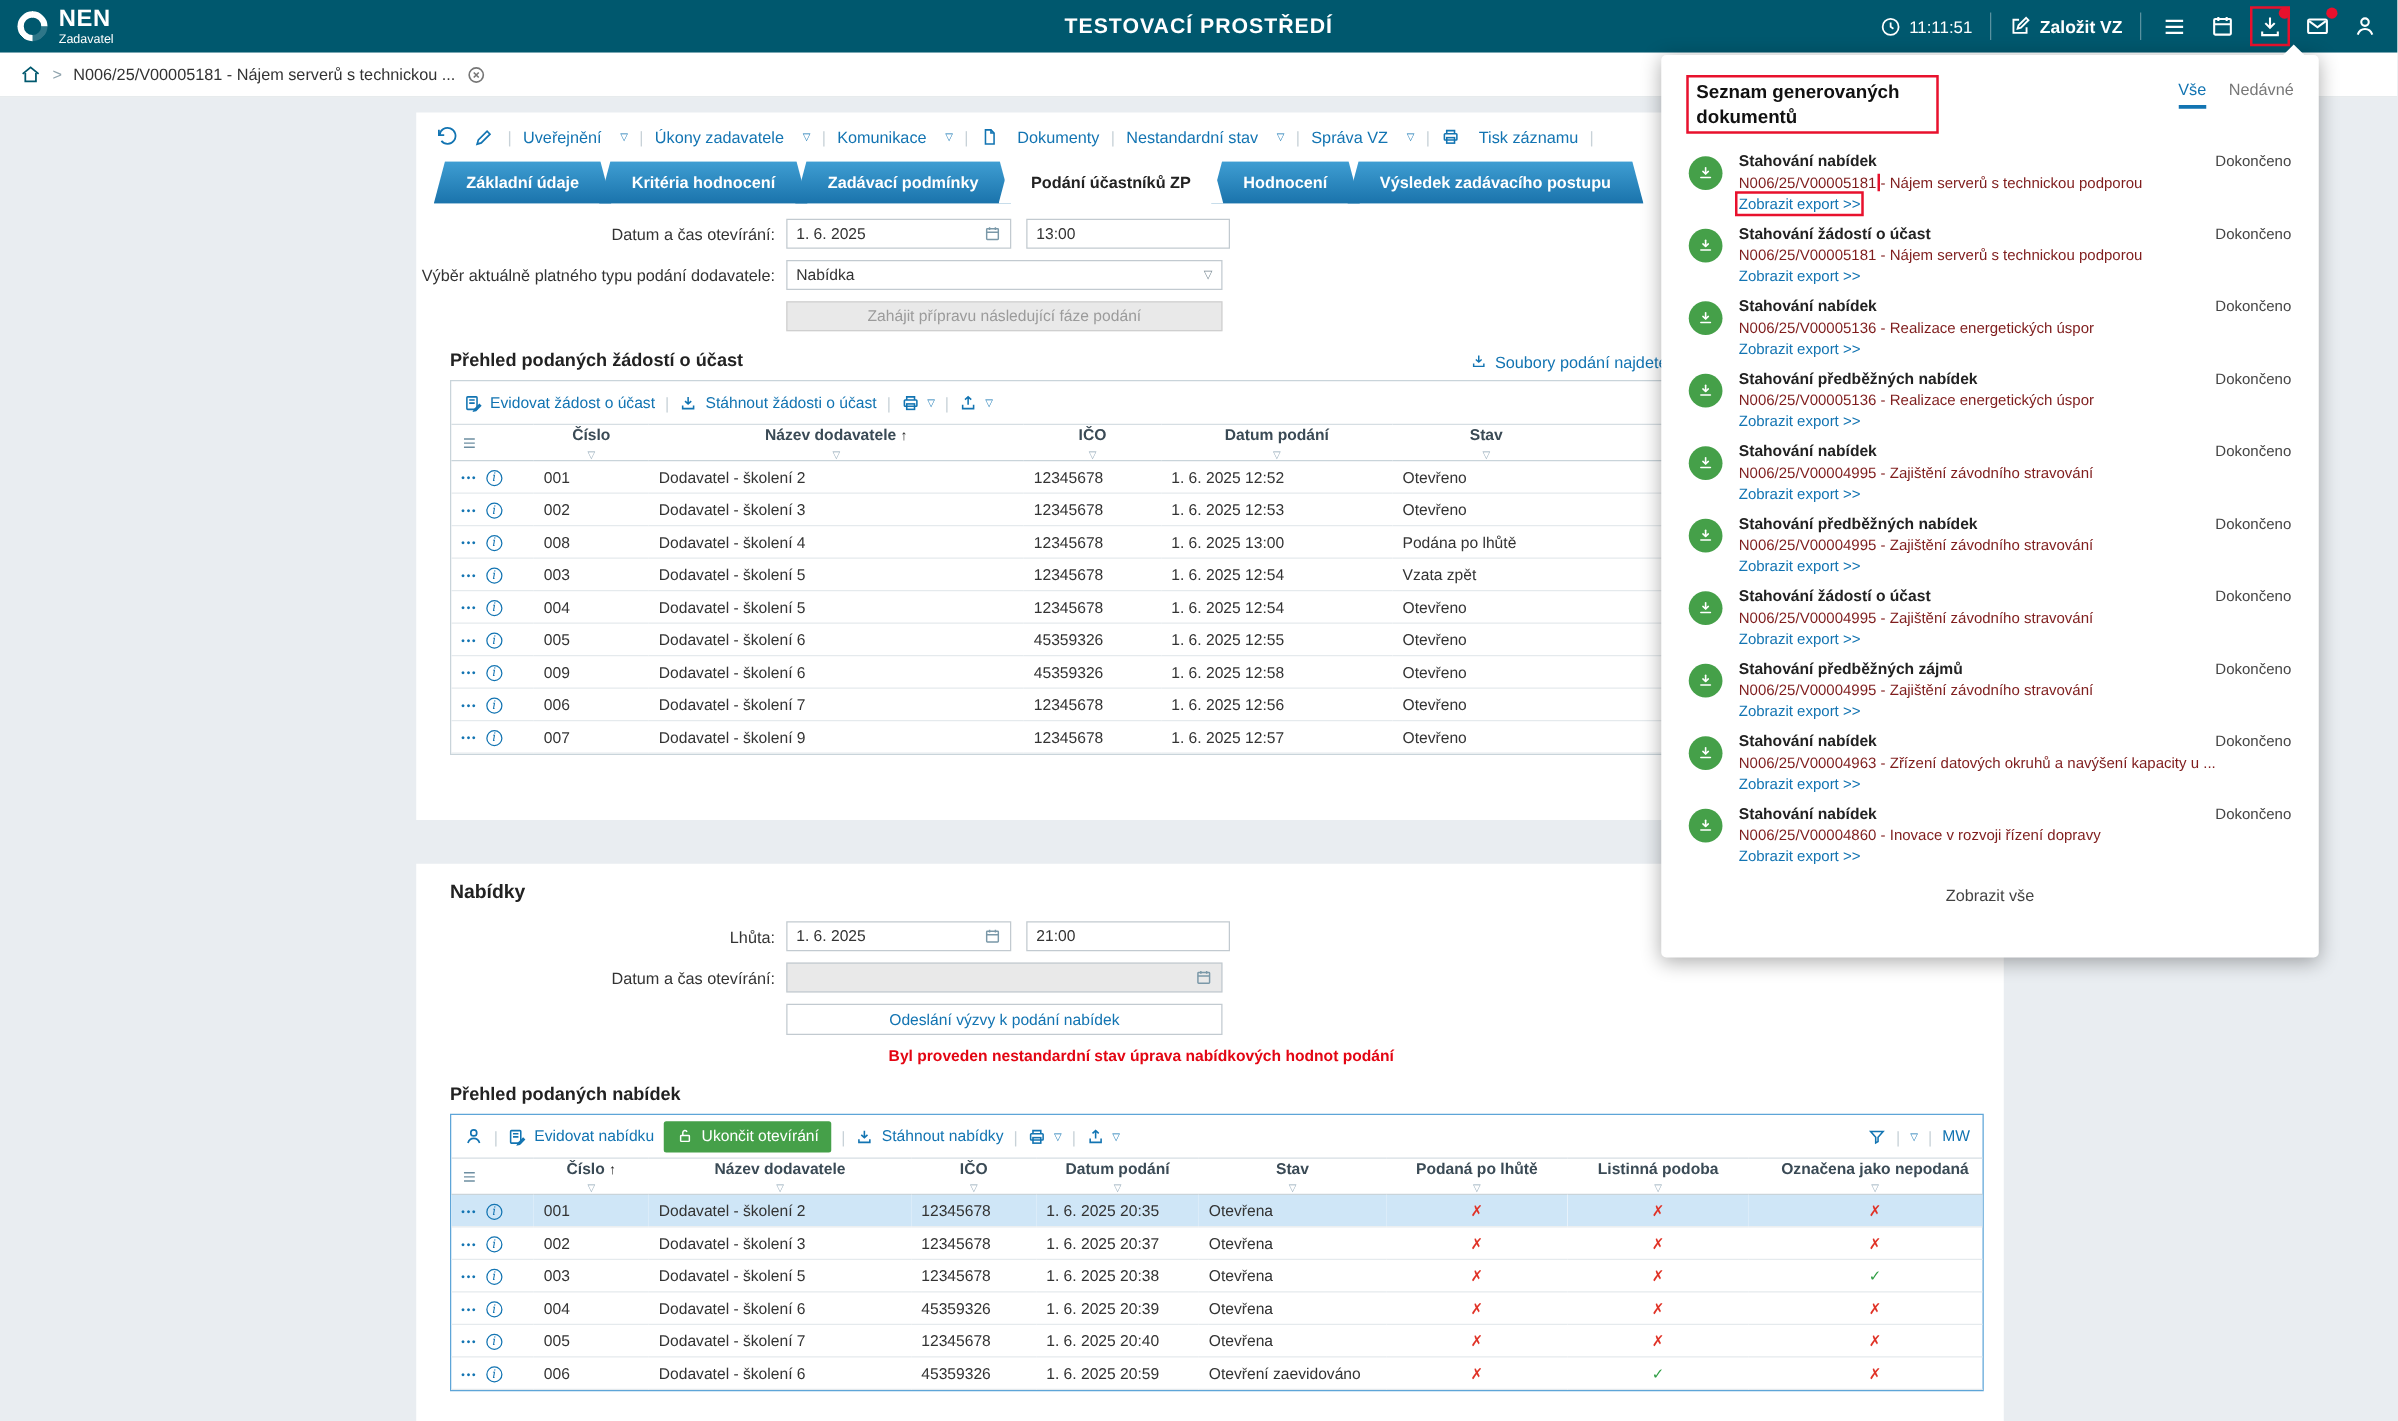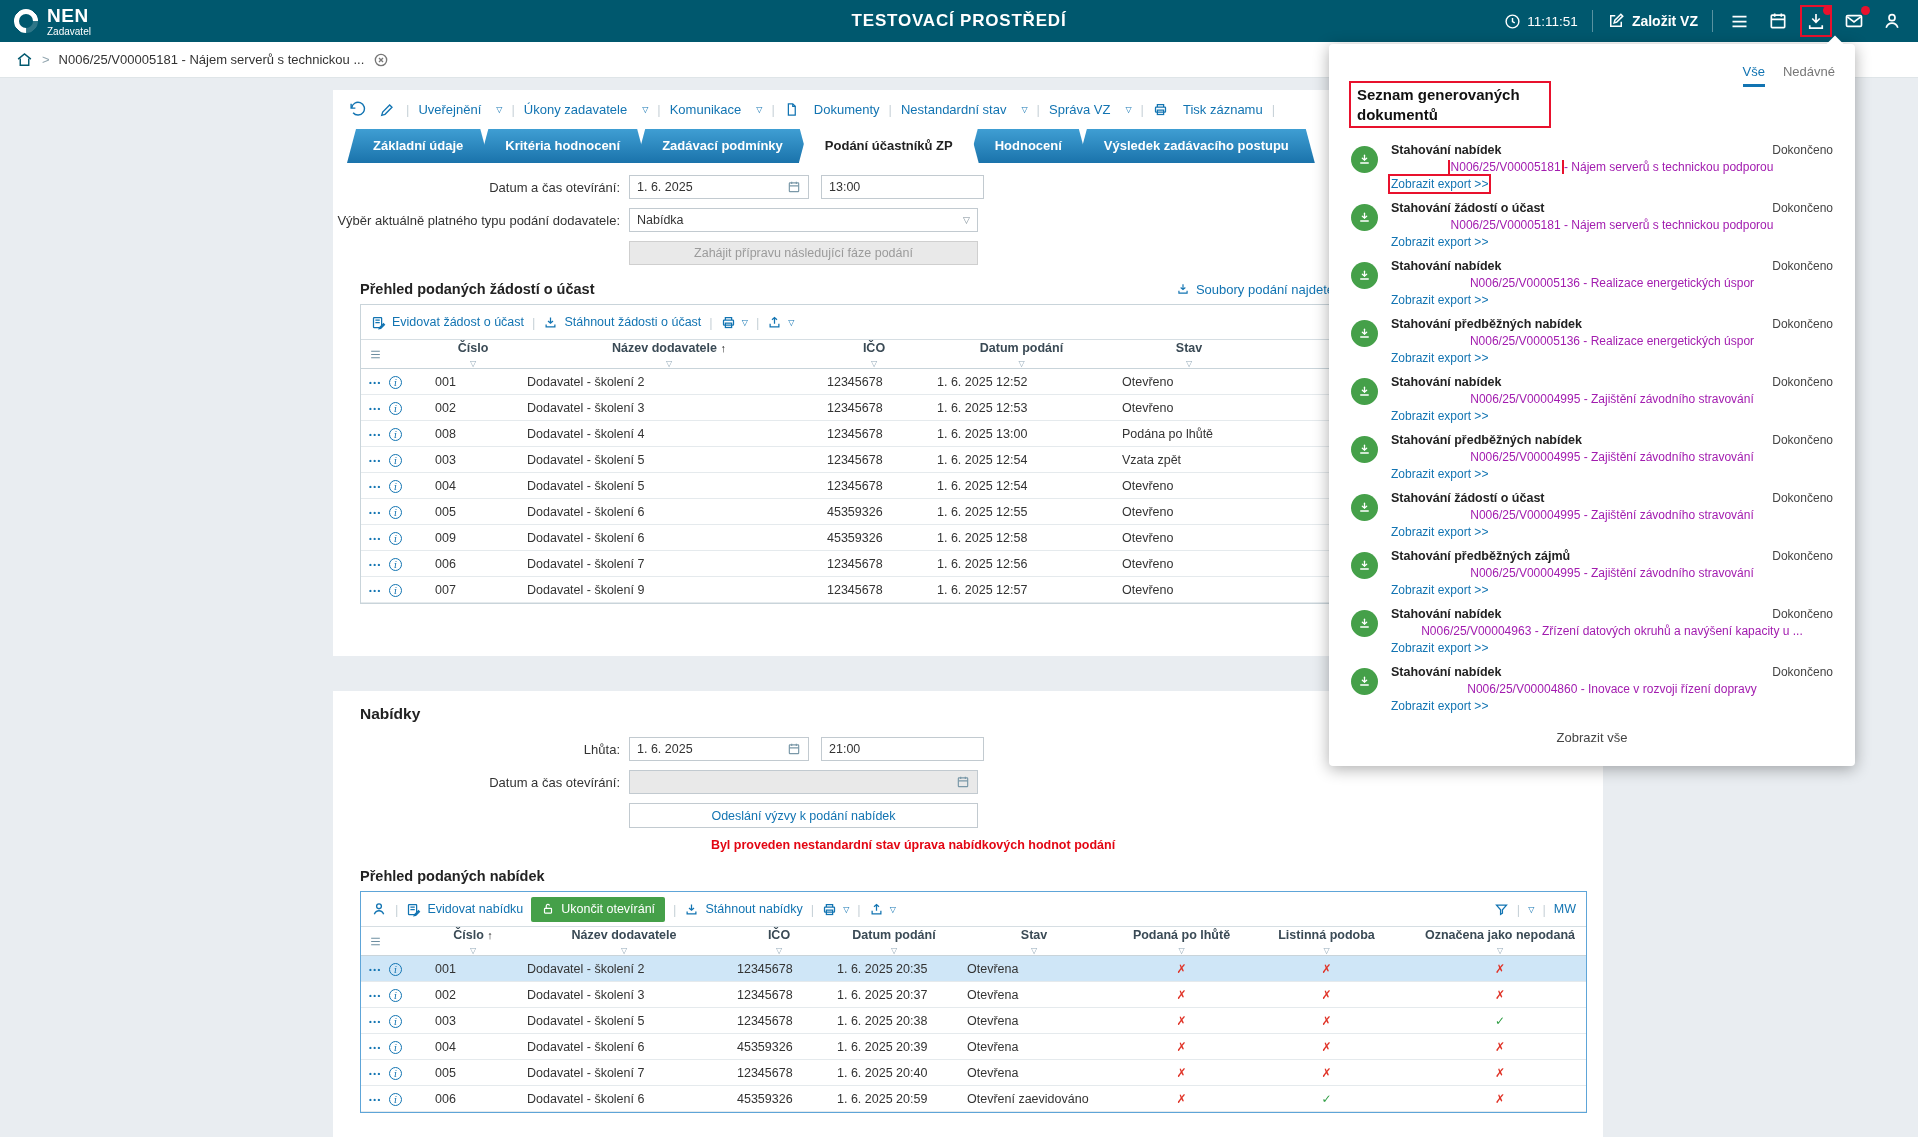--- a/index.html
+++ b/index.html
@@ -86,32 +86,32 @@
   .info-icon { display:inline-block; width:13px; height:13px; border:1px solid #1274b2; border-radius:50%; color:#1274b2; font-size:9.5px; line-height:11px; text-align:center; font-family:"DejaVu Serif",serif; font-style:italic; vertical-align:middle; cursor:pointer; }
   .row-selected td { background:#cfe6f7; }
   .c-flag { text-align:center; }
   .flag-x { color:#e03226; font-family:"DejaVu Sans",sans-serif; font-weight:bold; font-size:12px; }
   .flag-check { color:#2f9e44; font-family:"DejaVu Sans",sans-serif; font-weight:bold; font-size:12px; }
 
   
   .notif-panel { position:absolute; top:44px; right:63px; width:526px; height:722px; background:#fff; border-radius:4px; box-shadow:0 3px 16px rgba(0,0,0,.33); z-index:400; padding:16px 20px 10px; }
   .notif-notch { position:absolute; top:-6px; right:14px; width:12px; height:12px; background:#fff; transform:rotate(45deg); }
   .notif-header { display:flex; justify-content:space-between; align-items:flex-start; }
-  .notif-title { font-size:15px; font-weight:bold; color:#111; width:202px; line-height:1.3; border:2px solid #e8112d; padding:2px 6px;margin-top:21px; }
+  .notif-title { font-size:15px; font-weight:bold; color:#111; width:202px; line-height:1.3; border:2px solid #e8112d; padding:2px 6px; }
   .notif-tabs { display:flex; gap:18px; margin-top:4px; }
   .ntab { font-size:13px; color:#777; cursor:pointer; padding-bottom:5px; }
   .ntab.active { color:#1274b2; border-bottom:3px solid #1274b2; }
   .notif-list { margin-top:10px; }
   .notif-item { display:flex; gap:13px; padding:5px 2px; cursor:pointer; }
   .notif-icon { width:27px; height:27px; border-radius:50%; background:#45a049; display:flex; align-items:center; justify-content:center; flex:none; margin-top:3px; }
   .notif-body { flex:1; min-width:0; }
   .n-line1 { display:flex; justify-content:space-between; align-items:baseline; }
   .n-title { font-weight:bold; font-size:12.5px; color:#222; }
   .n-status { font-size:12px; color:#444; }
-  .n-sub { font-size:12px; color:#a21caf; margin-top:3px; white-space:nowrap; overflow:hidden; text-overflow:ellipsis;text-align:center; }
+  .n-sub { font-size:12px; color:#7f1d1d; margin-top:3px; white-space:nowrap; overflow:hidden; text-overflow:ellipsis; }
   .n-link { display:inline-block; margin-top:3px; font-size:12px; color:#1274b2; cursor:pointer; }
   .red-box { outline:2px solid #e8112d; outline-offset:1px; }
   .notif-footer { text-align:center; margin-top:12px; font-size:13px; color:#444; }
   .notif-footer a { cursor:pointer; }
 </style>
 </head>
 <body>
 
 <header class="topbar">
   <div class="brand">

